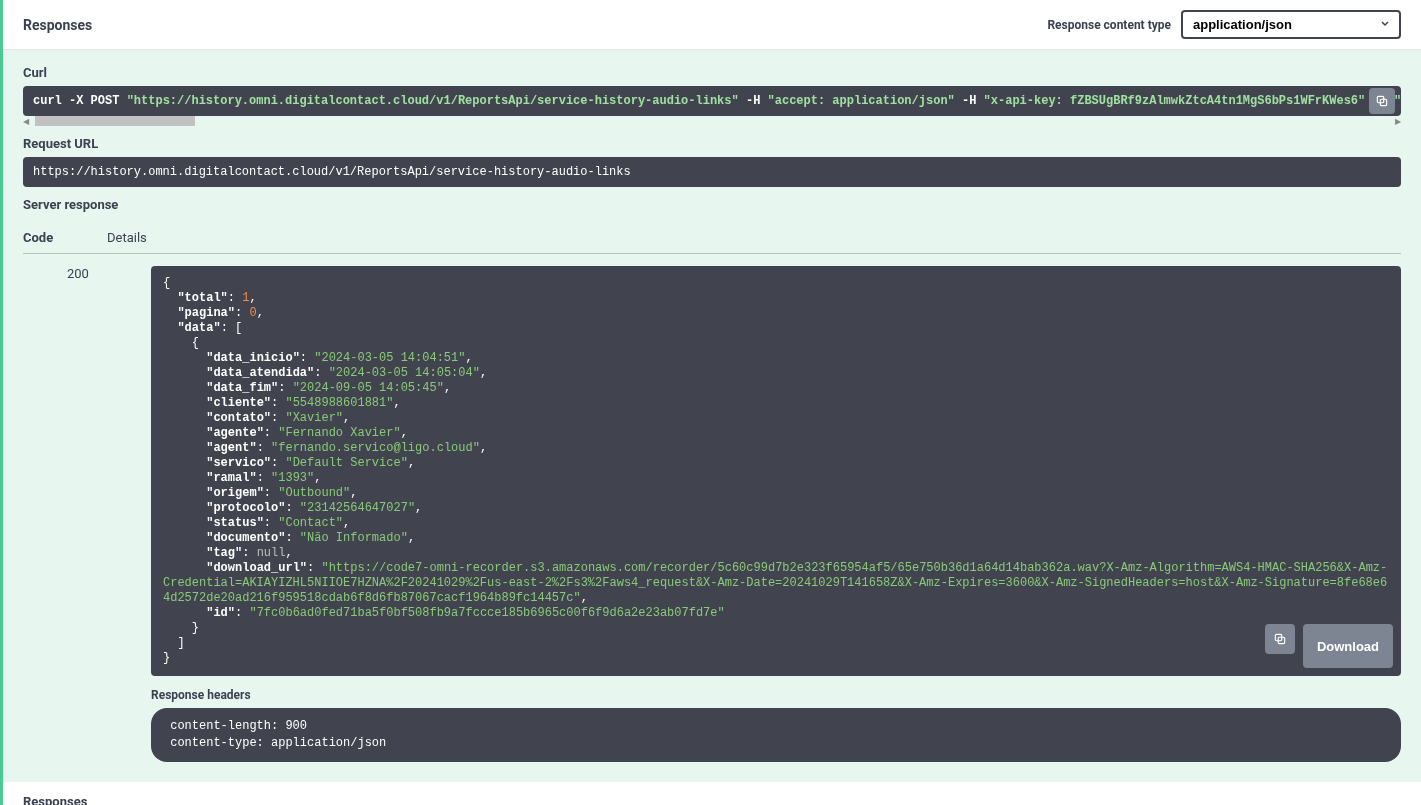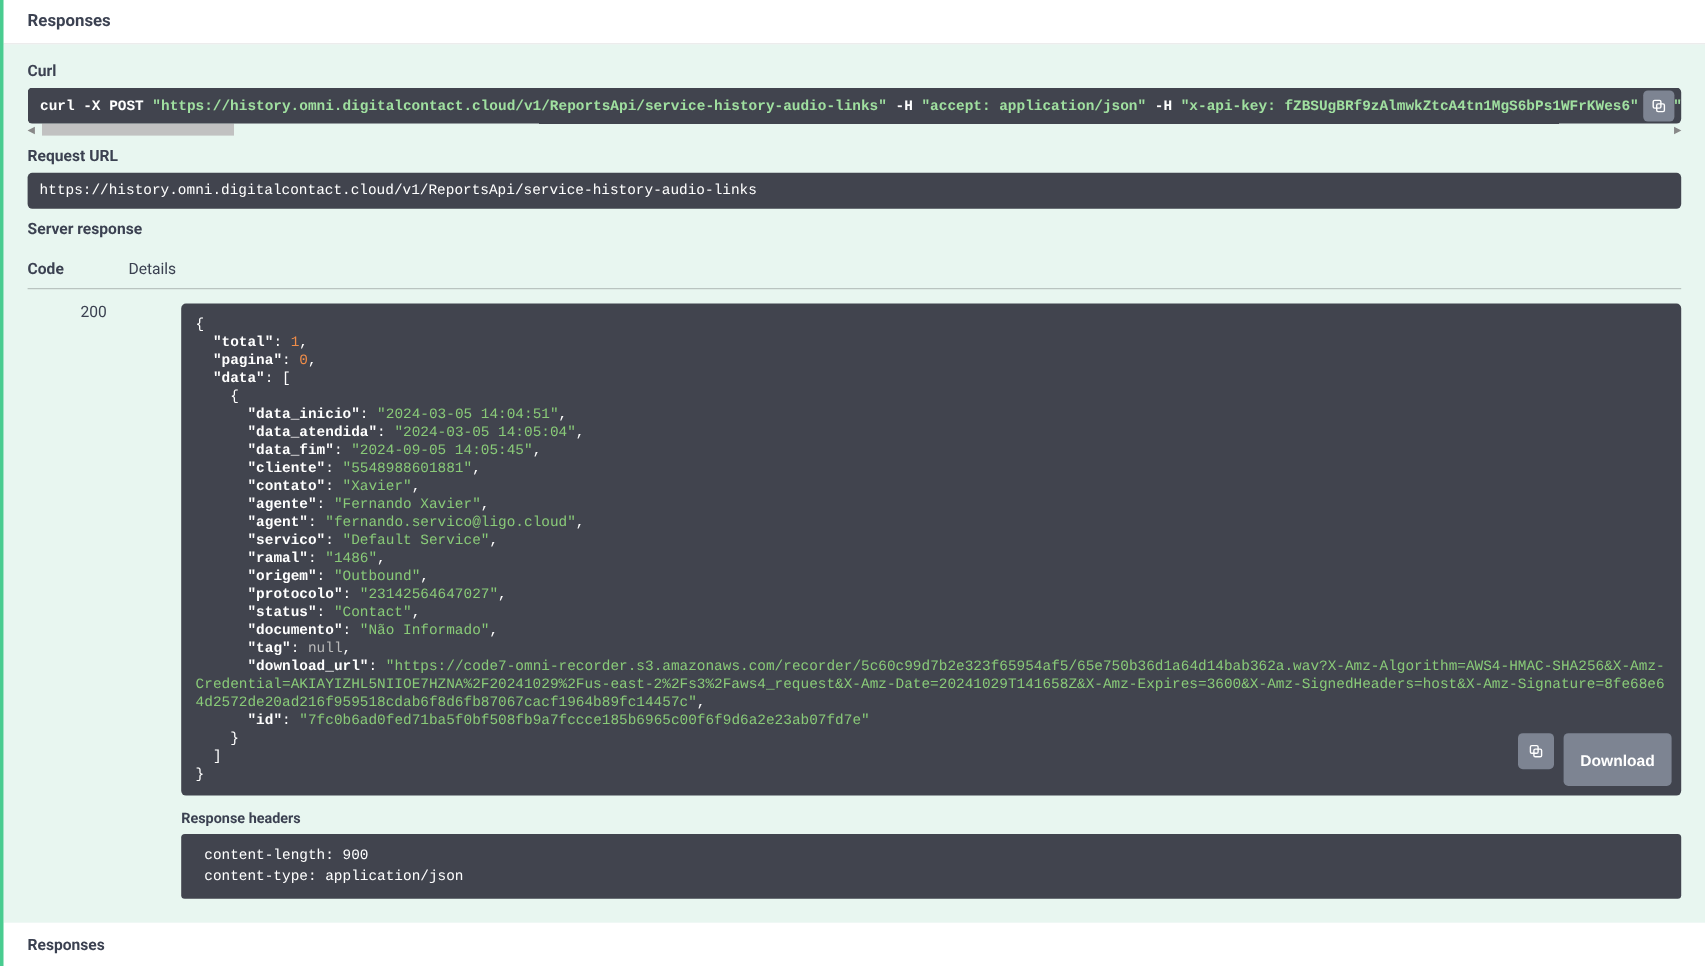--- a/index.html
+++ b/index.html
@@ -176,41 +176,54 @@
     background: #7d8492;
     color: #fff;
     font-weight: 700;
     font-size: 13px;
     border: none;
     cursor: pointer;
   }
   .headers-block {
     background: #41444e;
     color: #fff;
-    border-radius: 3px;
+    border-radius: 16px;
     padding: 10px 12px;
     font-family: "SFMono-Regular", Consolas, "Liberation Mono", monospace;
     font-size: 12px;
     line-height: 1.4;
     white-space: pre;
     margin-top: 6px;
   }
   .footer-responses {
     padding: 12px 20px;
     font-size: 13px;
     font-weight: 700;
     border-top: 0;
     background: #fff;
   }
 </style>
 </head>
 <body>
 
 <div class="responses-header">
   <h4>Responses</h4>
+  <div class="content-type-wrap">
+    <span class="content-type-label">Response content type</span>
+    <span class="select-wrap">
+      <select class="content-type-select">
+        <option>application/json</option>
+      </select>
+      <span class="chev">
+        <svg width="12" height="12" viewBox="0 0 24 24" fill="none" stroke="#3b4151" stroke-width="3">
+            <polyline points="6 9 12 15 18 9"></polyline>
+          </svg>
+      </span>
+    </span>
+  </div>
 </div>
 
 <div class="panel-body">
 
   <div class="section-label">Curl</div>
   <div class="curl-scroll-wrap">
     <div class="code-block curl">
       <span class="code-white">curl -X POST</span>
       <span> </span>
       <span class="code-green">"https://history.omni.digitalcontact.cloud/v1/ReportsApi/service-history-audio-links"</span>
@@ -260,21 +273,21 @@
   <span class="json-key">"data"</span><span class="json-punc">: [</span>
     <span class="json-punc">{</span>
       <span class="json-key">"data_inicio"</span><span class="json-punc">: </span><span class="json-str">"<span>2024-03-05 14:04:51</span>"</span><span class="json-punc">,</span>
       <span class="json-key">"data_atendida"</span><span class="json-punc">: </span><span class="json-str">"<span>2024-03-05 14:05:04</span>"</span><span class="json-punc">,</span>
       <span class="json-key">"data_fim"</span><span class="json-punc">: </span><span class="json-str">"<span>2024-09-05 14:05:45</span>"</span><span class="json-punc">,</span>
       <span class="json-key">"cliente"</span><span class="json-punc">: </span><span class="json-str">"<span>5548988601881</span>"</span><span class="json-punc">,</span>
       <span class="json-key">"contato"</span><span class="json-punc">: </span><span class="json-str">"<span>Xavier</span>"</span><span class="json-punc">,</span>
       <span class="json-key">"agente"</span><span class="json-punc">: </span><span class="json-str">"<span>Fernando Xavier</span>"</span><span class="json-punc">,</span>
       <span class="json-key">"agent"</span><span class="json-punc">: </span><span class="json-str">"<span>fernando.servico@ligo.cloud</span>"</span><span class="json-punc">,</span>
       <span class="json-key">"servico"</span><span class="json-punc">: </span><span class="json-str">"<span>Default Service</span>"</span><span class="json-punc">,</span>
-      <span class="json-key">"ramal"</span><span class="json-punc">: </span><span class="json-str">"<span>1486</span>"</span><span class="json-punc">,</span>
+      <span class="json-key">"ramal"</span><span class="json-punc">: </span><span class="json-str">"<span>1393</span>"</span><span class="json-punc">,</span>
       <span class="json-key">"origem"</span><span class="json-punc">: </span><span class="json-str">"<span>Outbound</span>"</span><span class="json-punc">,</span>
       <span class="json-key">"protocolo"</span><span class="json-punc">: </span><span class="json-str">"<span>23142564647027</span>"</span><span class="json-punc">,</span>
       <span class="json-key">"status"</span><span class="json-punc">: </span><span class="json-str">"<span>Contact</span>"</span><span class="json-punc">,</span>
       <span class="json-key">"documento"</span><span class="json-punc">: </span><span class="json-str">"<span>Não Informado</span>"</span><span class="json-punc">,</span>
       <span class="json-key">"tag"</span><span class="json-punc">: </span><span class="json-null">null</span><span class="json-punc">,</span>
       <span class="json-key">"download_url"</span><span class="json-punc">: </span><span class="json-str">"<span>https://code7-omni-recorder.s3.amazonaws.com/recorder/5c60c99d7b2e323f65954af5/65e750b36d1a64d14bab362a.wav?X-Amz-Algorithm=AWS4-HMAC-SHA256&amp;X-Amz-Credential=AKIAYIZHL5NIIOE7HZNA%2F20241029%2Fus-east-2%2Fs3%2Faws4_request&amp;X-Amz-Date=20241029T141658Z&amp;X-Amz-Expires=3600&amp;X-Amz-SignedHeaders=host&amp;X-Amz-Signature=8fe68e64d2572de20ad216f959518cdab6f8d6fb87067cacf1964b89fc14457c</span>"</span><span class="json-punc">,</span>
       <span class="json-key">"id"</span><span class="json-punc">: </span><span class="json-str">"<span>7fc0b6ad0fed71ba5f0bf508fb9a7fccce185b6965c00f6f9d6a2e23ab07fd7e</span>"</span>
     <span class="json-punc">}</span>
   <span class="json-punc">]</span>
 <span class="json-punc">}</span><div class="response-actions">

